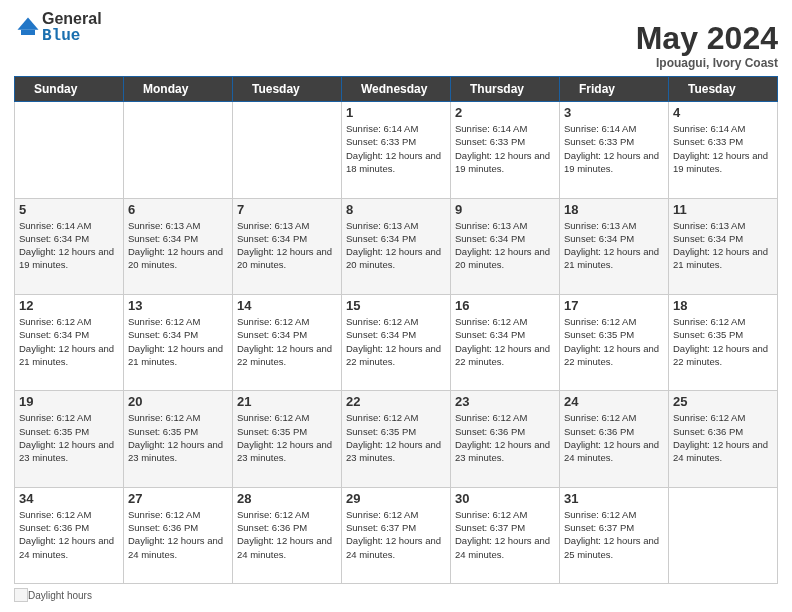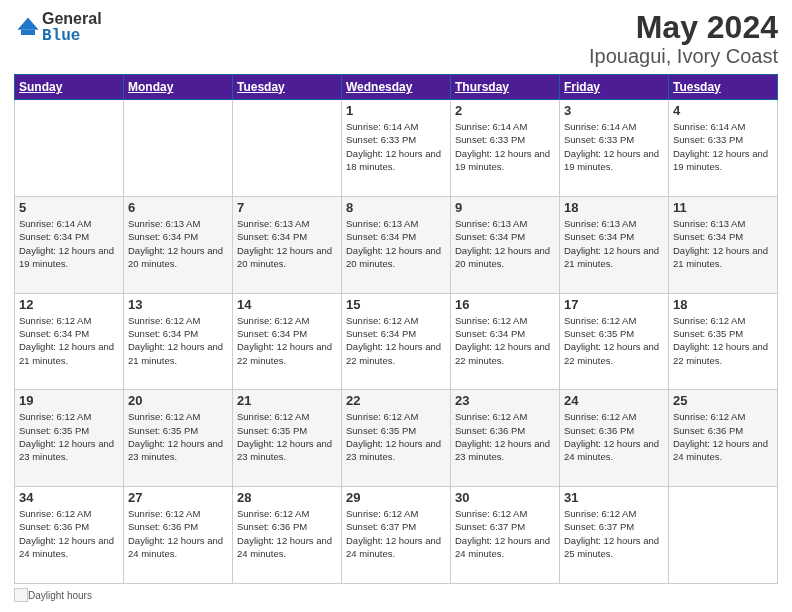--- a/index.html
+++ b/index.html
@@ -42,47 +42,48 @@
       font-weight: bold;
       color: #1a6faf;
       font-family: Liberation Mono, monospace;
     }
     .logo-icon {
       width: 28px;
       height: 28px;
     }
     .title-block {
       text-align: right;
+      margin-top: 11px;
     }
     .main-title {
       font-size: 32px;
       font-weight: bold;
       color: #333;
       line-height: 1.1;
     }
     .subtitle {
-      font-size: 20px;
+      font-size: 12px;
       color: #555;
+      font-weight: bold;
     }
     .calendar {
       flex: 1;
       border: 1px solid #ccc;
       border-collapse: collapse;
       width: 100%;
       table-layout: fixed;
     }
     .calendar thead tr th {
-      background-color: #4c1d95;
+      background-color: #404040;
       color: #fff;
       font-size: 12px;
       font-weight: bold;
-      padding: 5px 4px;
+      padding: 5px 19px;
       text-align: left;
       border: 1px solid #1a5fa0;
-      text-decoration: underline;
     }
     .calendar tbody tr td {
       border: 1px solid #ccc;
       vertical-align: top;
       padding: 3px 4px;
       font-size: 10px;
       color: #333;
       height: 88px;
       background: #fff;
     }

